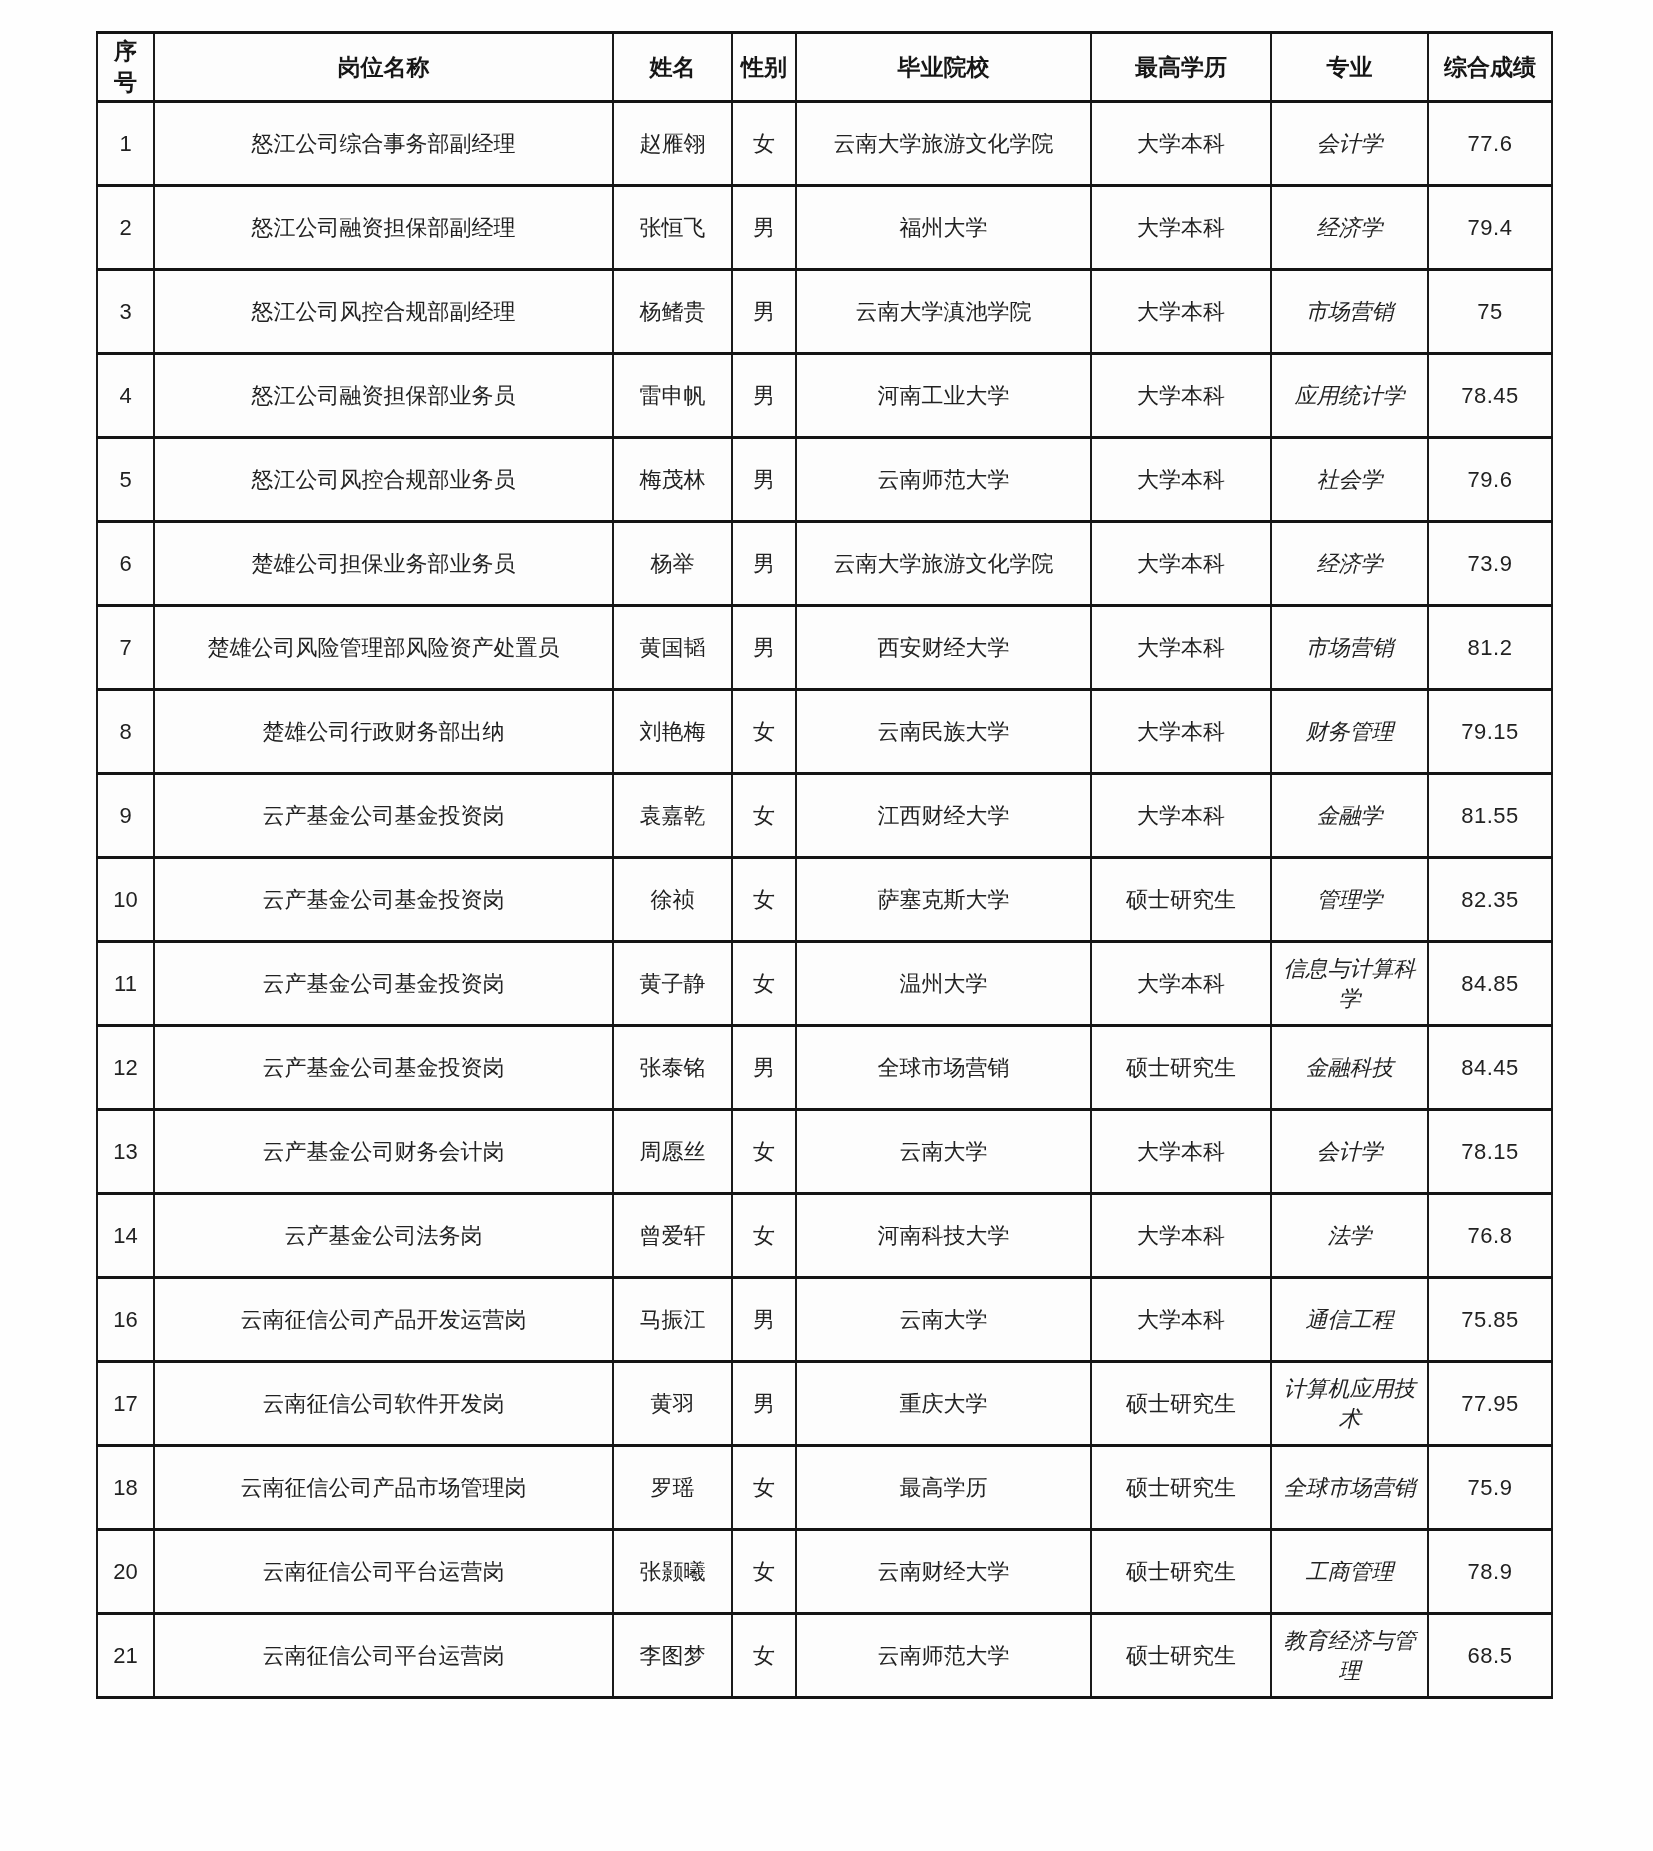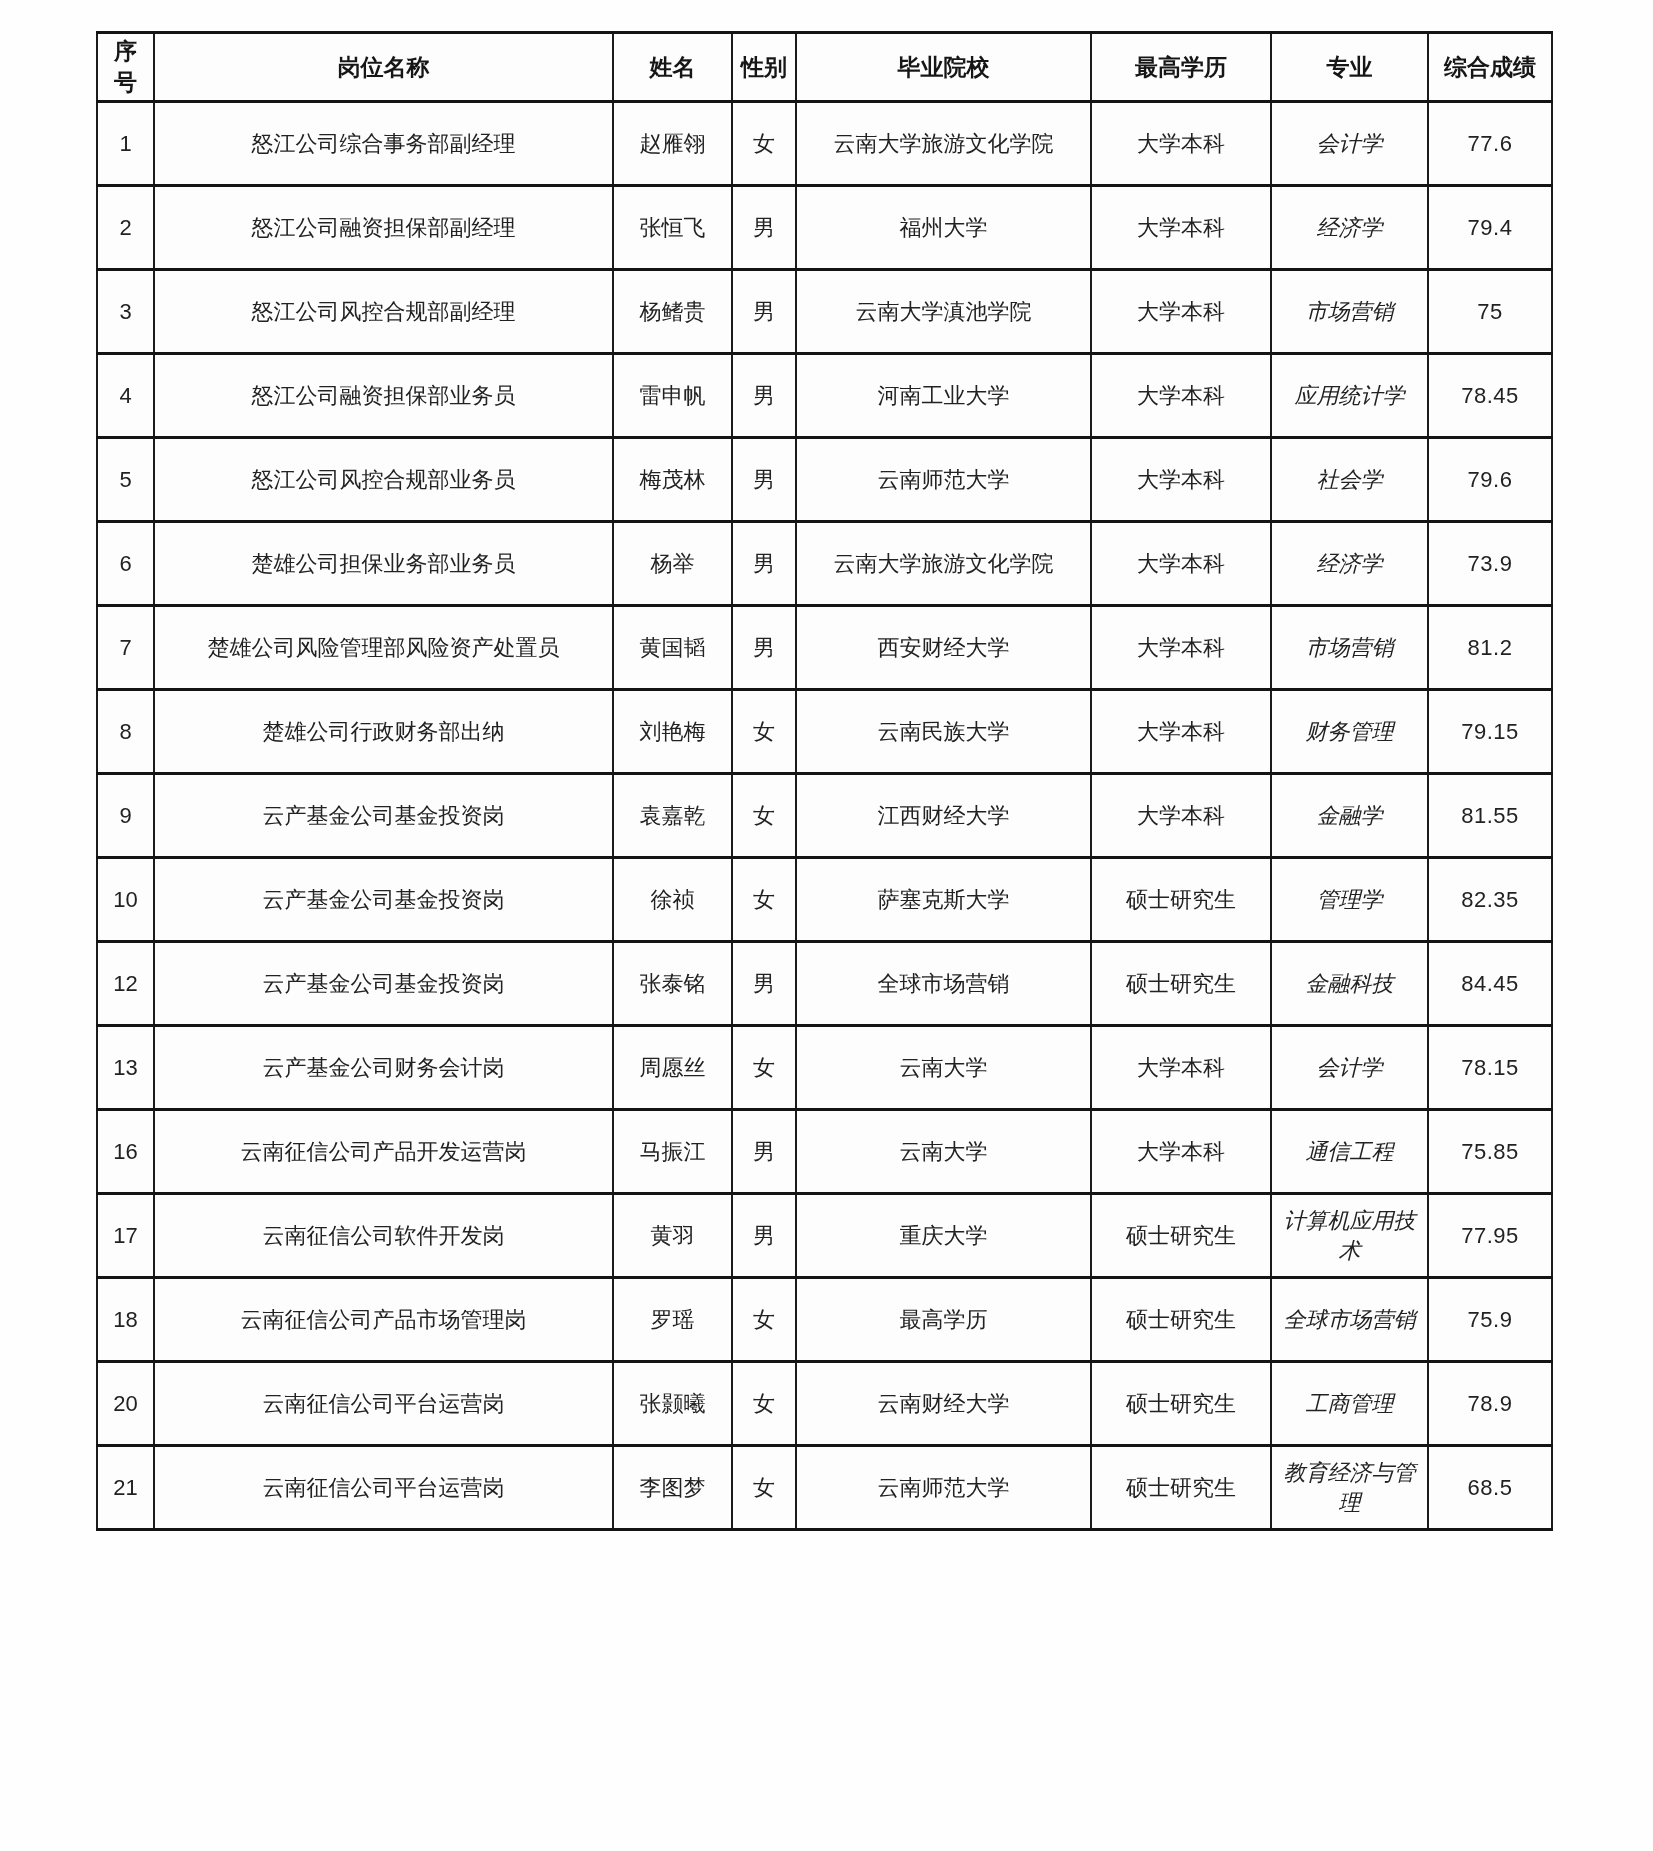--- a/index.html
+++ b/index.html
@@ -177,38 +177,58 @@
           <td>10</td>
           <td class="al-left">云产基金公司基金投资岗</td>
           <td>徐祯</td>
           <td>女</td>
           <td class="al-left">萨塞克斯大学</td>
           <td>硕士研究生</td>
           <td class="col-major">管理学</td>
           <td class="col-score">82.35</td>
         </tr>
         <tr>
+          <td>11</td>
+          <td class="al-left">云产基金公司基金投资岗</td>
+          <td>黄子静</td>
+          <td>女</td>
+          <td class="al-left">温州大学</td>
+          <td>大学本科</td>
+          <td class="col-major">信息与计算科学</td>
+          <td class="col-score">84.85</td>
+        </tr>
+        <tr>
           <td>12</td>
           <td class="al-left">云产基金公司基金投资岗</td>
           <td>张泰铭</td>
           <td>男</td>
           <td class="al-left">全球市场营销</td>
           <td>硕士研究生</td>
           <td class="col-major">金融科技</td>
           <td class="col-score">84.45</td>
         </tr>
         <tr>
           <td>13</td>
           <td class="al-left">云产基金公司财务会计岗</td>
           <td>周愿丝</td>
           <td>女</td>
           <td class="al-left">云南大学</td>
           <td>大学本科</td>
           <td class="col-major">会计学</td>
           <td class="col-score">78.15</td>
+        </tr>
+        <tr>
+          <td>14</td>
+          <td class="al-left">云产基金公司法务岗</td>
+          <td>曾爱轩</td>
+          <td>女</td>
+          <td class="al-left">河南科技大学</td>
+          <td>大学本科</td>
+          <td class="col-major">法学</td>
+          <td class="col-score">76.8</td>
         </tr>
         <tr>
           <td>16</td>
           <td class="al-left">云南征信公司产品开发运营岗</td>
           <td>马振江</td>
           <td>男</td>
           <td class="al-left">云南大学</td>
           <td>大学本科</td>
           <td class="col-major">通信工程</td>
           <td class="col-score">75.85</td>

